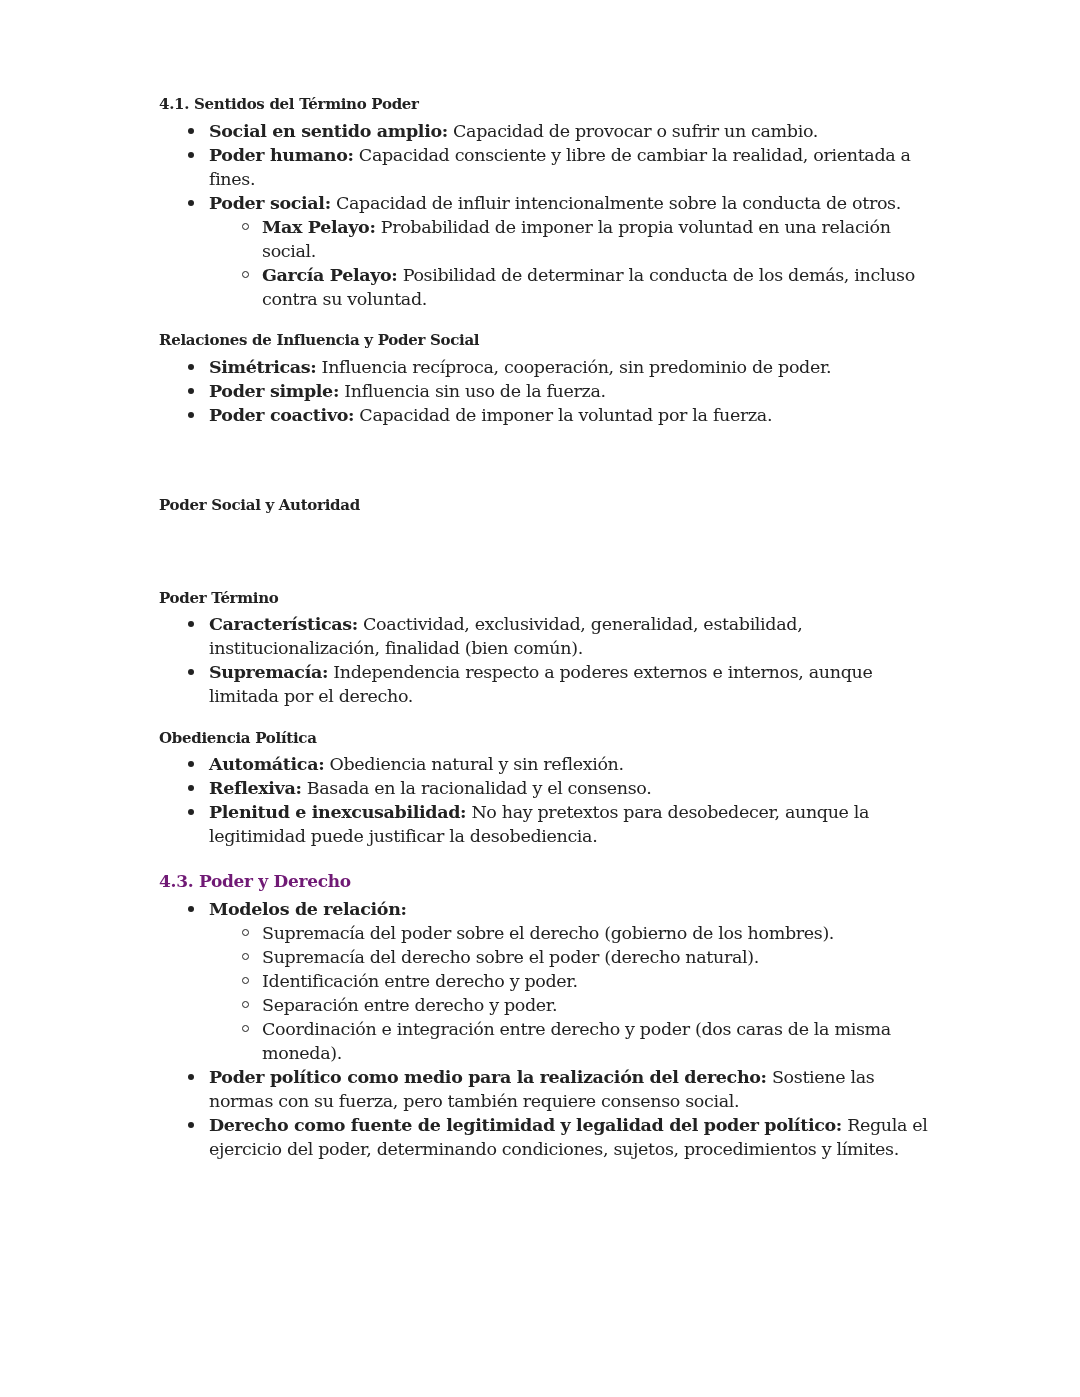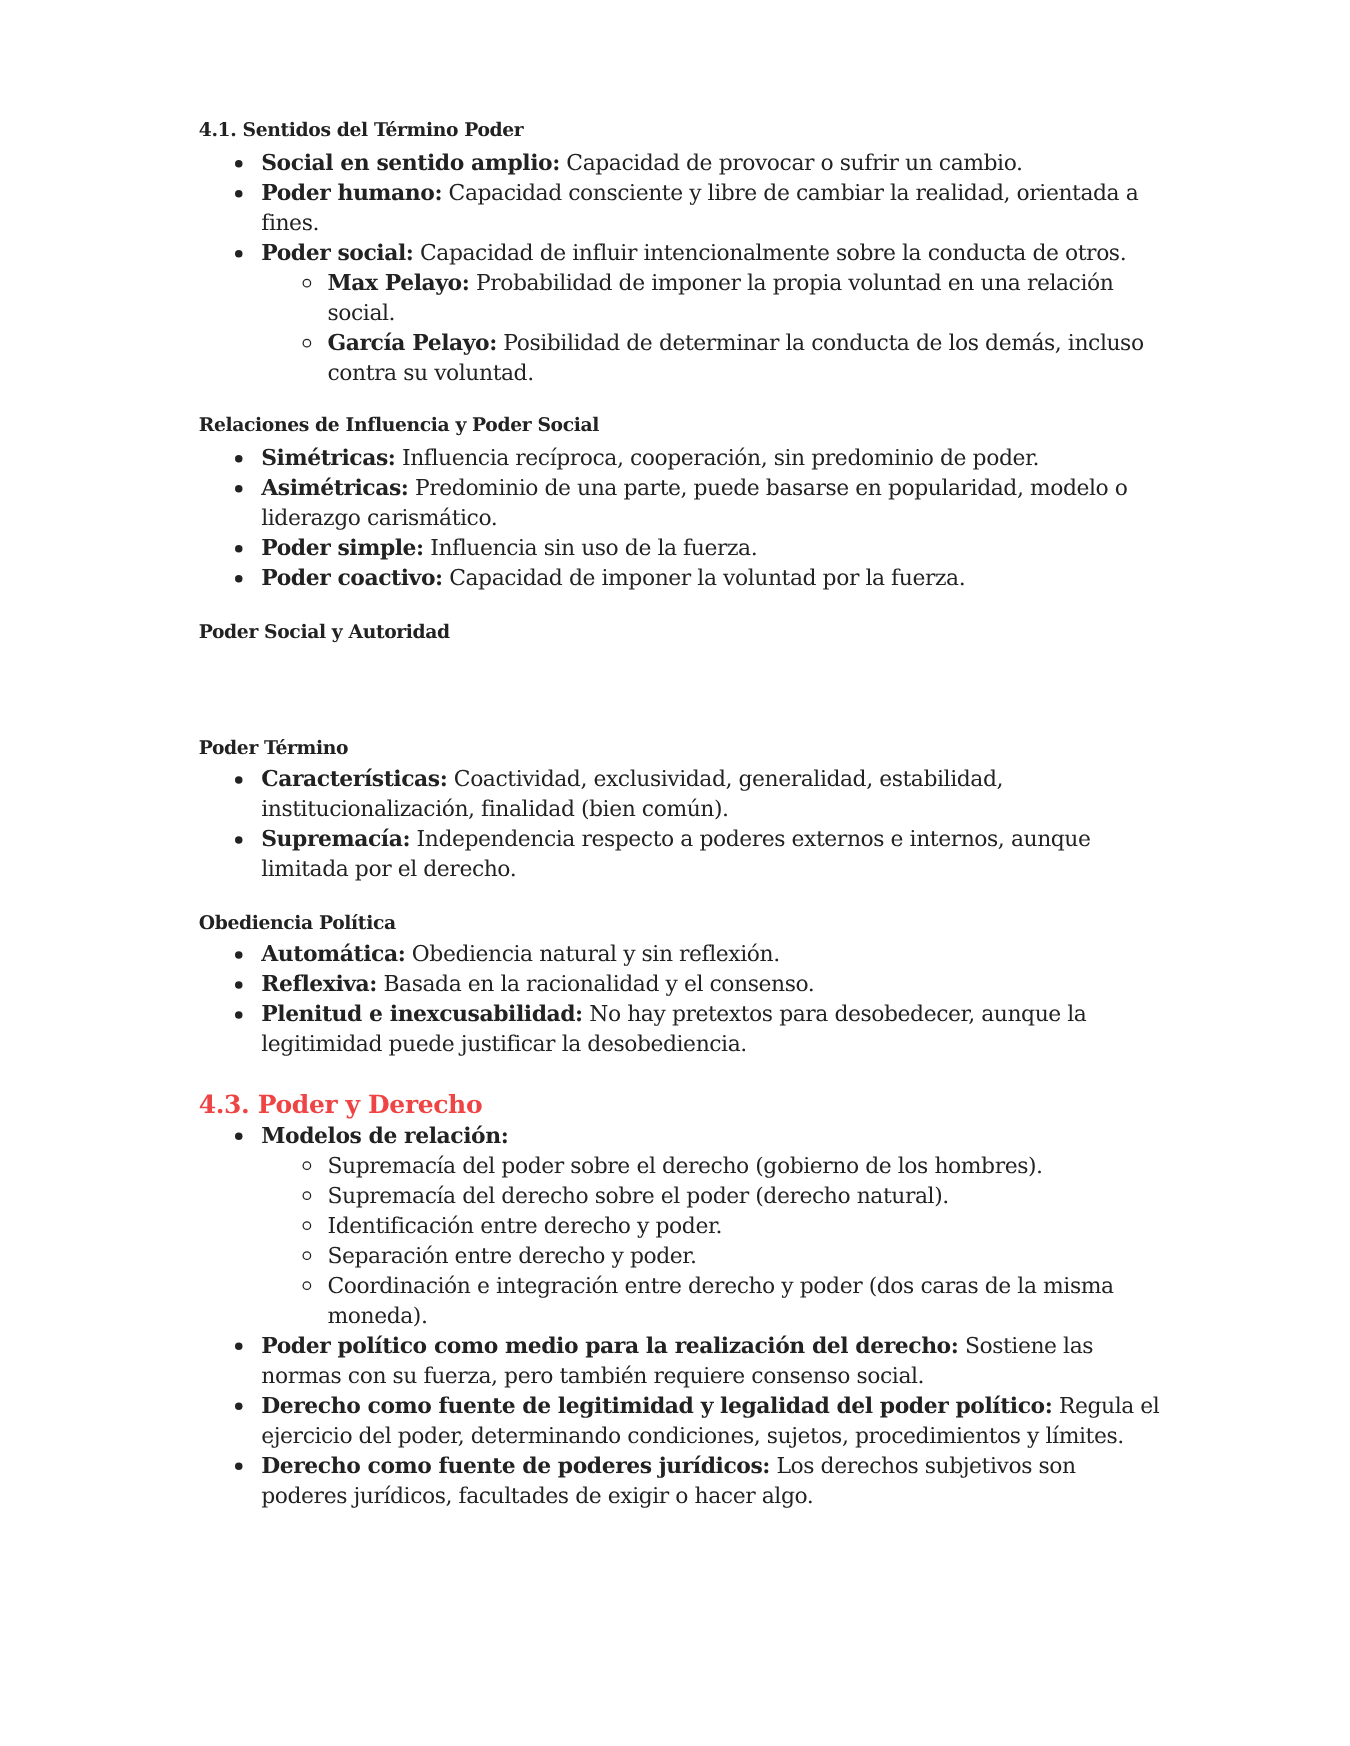--- a/index.html
+++ b/index.html
@@ -9,21 +9,21 @@
     color: #222222;
   }
   .page { position: absolute; left: 0; top: 0; width: 1080px; height: 1287px; }
   .h4 {
     position: absolute; left: 159px;
     font-size: 15px; font-weight: bold; color: #222;
     letter-spacing: -0.3px;
   }
   .h3 {
     position: absolute; left: 159px;
-    font-size: 20px; font-weight: bold; color: #ef4444;
+    font-size: 17px; font-weight: bold; color: #701a75;
     letter-spacing: -0.3px;
   }
   .para {
     position: absolute; left: 157px; width: 770px;
     font-size: 17.5px; line-height: 24px; letter-spacing: -0.35px;
   }
   ul.lvl1 {
     position: absolute; left: 209px; width: 720px;
     margin: 0; padding: 0; list-style: none;
     font-size: 17.5px; line-height: 24px; letter-spacing: -0.35px;
@@ -58,21 +58,20 @@
       <ul class="lvl2">
         <li><b>Max Pelayo:</b><span> Probabilidad de imponer la propia voluntad en una relación social.</span></li>
         <li><b>García Pelayo:</b><span> Posibilidad de determinar la conducta de los demás, incluso contra su voluntad.</span></li>
       </ul>
     </li>
   </ul>
 
   <div class="h4" style="top:331px">Relaciones de Influencia y Poder Social</div>
   <ul class="lvl1" style="top:355px">
     <li><b>Simétricas:</b><span> Influencia recíproca, cooperación, sin predominio de poder.</span></li>
-    <li><b>Asimétricas:</b><span> Predominio de una parte, puede basarse en popularidad, modelo o liderazgo carismático.</span></li>
     <li><b>Poder simple:</b><span> Influencia sin uso de la fuerza.</span></li>
     <li><b>Poder coactivo:</b><span> Capacidad de imponer la voluntad por la fuerza.</span></li>
   </ul>
 
   <div class="h4" style="top:496px">Poder Social y Autoridad</div>
 
   <div class="h4" style="top:589px">Poder Término</div>
   <ul class="lvl1" style="top:612px">
     <li><b>Características:</b><span> Coactividad, exclusividad, generalidad, estabilidad, institucionalización, finalidad (bien común).</span></li>
     <li><b>Supremacía:</b><span> Independencia respecto a poderes externos e internos, aunque limitada por el derecho.</span></li>
@@ -91,16 +90,15 @@
       <ul class="lvl2">
         <li><span>Supremacía del poder sobre el derecho (gobierno de los hombres).</span></li>
         <li><span>Supremacía del derecho sobre el poder (derecho natural).</span></li>
         <li><span>Identificación entre derecho y poder.</span></li>
         <li><span>Separación entre derecho y poder.</span></li>
         <li><span>Coordinación e integración entre derecho y poder (dos caras de la misma moneda).</span></li>
       </ul>
     </li>
     <li><b>Poder político como medio para la realización del derecho:</b><span> Sostiene las normas con su fuerza, pero también requiere consenso social.</span></li>
     <li><b>Derecho como fuente de legitimidad y legalidad del poder político:</b><span> Regula el ejercicio del poder, determinando condiciones, sujetos, procedimientos y límites.</span></li>
-    <li><b>Derecho como fuente de poderes jurídicos:</b><span> Los derechos subjetivos son poderes jurídicos, facultades de exigir o hacer algo.</span></li>
   </ul>
 
 </div>
 
 </body></html>

